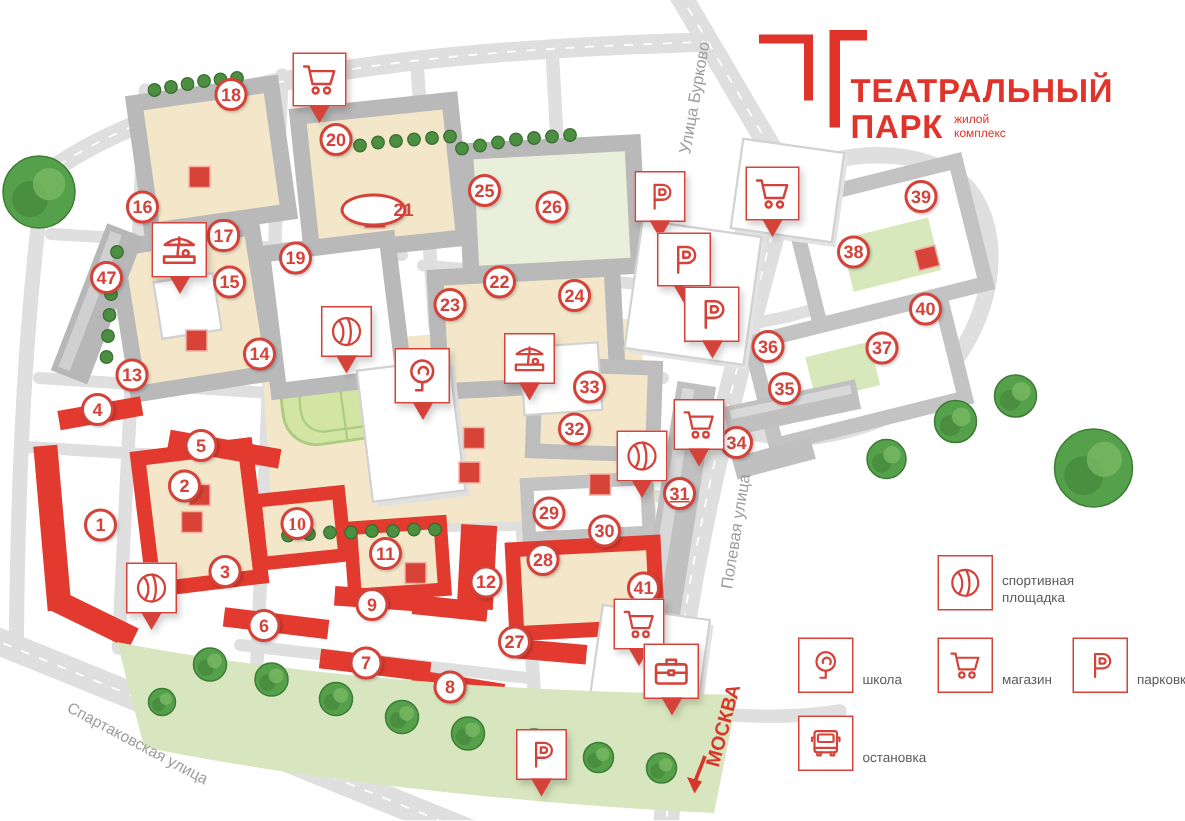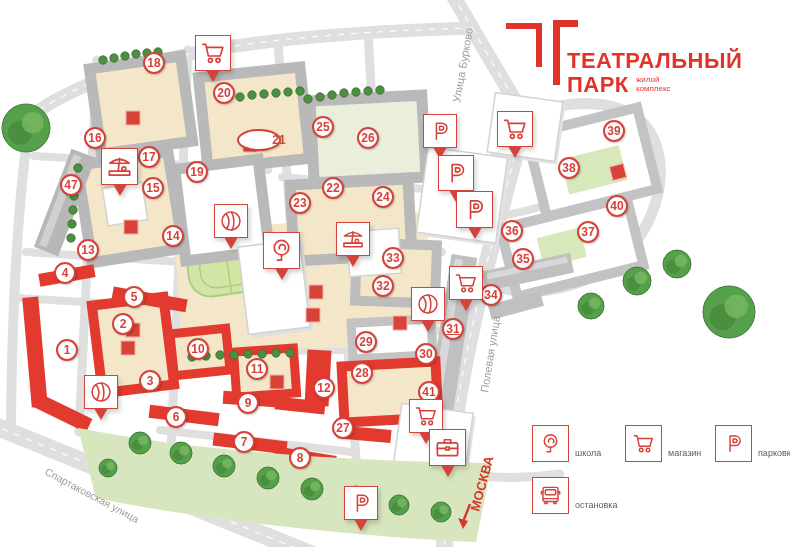--- a/index.html
+++ b/index.html
@@ -331,41 +331,41 @@
   <div id="overlay" style="position:absolute;inset:0;">
       <div class="unit" style="left: 56px; top: 339px;">1</div>
       <div class="unit" style="left: 112px; top: 313px;">2</div>
       <div class="unit" style="left: 139px; top: 370px;">3</div>
       <div class="unit" style="left: 54px; top: 262px;">4</div>
       <div class="unit" style="left: 123px; top: 286px;">5</div>
       <div class="unit" style="left: 165px; top: 406px;">6</div>
       <div class="unit" style="left: 233px; top: 431px;">7</div>
       <div class="unit" style="left: 289px; top: 447px;">8</div>
       <div class="unit" style="left: 237px; top: 392px;">9</div>
-      <div class="unit" style="left: 187px; top: 338px;">10</div>
+      <div class="unit" style="left: 187px; top: 338px; font-family: Liberation Serif, serif;">10</div>
       <div class="unit" style="left: 246px; top: 358px;">11</div>
       <div class="unit" style="left: 313px; top: 377px;">12</div>
       <div class="unit" style="left: 77px; top: 239px;">13</div>
       <div class="unit" style="left: 162px; top: 225px;">14</div>
       <div class="unit" style="left: 142px; top: 177px;">15</div>
       <div class="unit" style="left: 84px; top: 127px;">16</div>
-      <div class="unit" style="left: 138px; top: 146px;">17</div>
+      <div class="unit" style="left: 138px; top: 146px; border-radius: 10px;">17</div>
       <div class="unit" style="left: 143px; top: 52px;">18</div>
       <div class="unit" style="left: 186px; top: 161px;">19</div>
       <div class="unit" style="left: 213px; top: 82px;">20</div>
-      <div class="unit" style="left: 237px; top: 129px; padding-left: 40px;">21</div>
+      <div class="unit" style="left: 227px; top: 129px; padding-left: 40px;">21</div>
       <div class="unit" style="left: 322px; top: 177px;">22</div>
       <div class="unit" style="left: 289px; top: 192px;">23</div>
       <div class="unit" style="left: 372px; top: 186px;">24</div>
       <div class="unit" style="left: 312px; top: 116px;">25</div>
       <div class="unit" style="left: 357px; top: 127px;">26</div>
       <div class="unit" style="left: 332px; top: 417px;">27</div>
       <div class="unit" style="left: 351px; top: 362px;">28</div>
       <div class="unit" style="left: 355px; top: 331px;">29</div>
-      <div class="unit" style="left: 415px; top: 343px;">30</div>
+      <div class="unit" style="left: 392px; top: 343px;">30</div>
       <div class="unit" style="left: 442px; top: 318px; text-decoration: underline;">31</div>
       <div class="unit" style="left: 372px; top: 275px;">32</div>
       <div class="unit" style="left: 382px; top: 247px;">33</div>
       <div class="unit" style="left: 480px; top: 284px; text-align: right;">34</div>
       <div class="unit" style="left: 512px; top: 248px;">35</div>
       <div class="unit" style="left: 501px; top: 220px;">36</div>
       <div class="unit" style="left: 577px; top: 221px;">37</div>
       <div class="unit" style="left: 558px; top: 157px;">38</div>
       <div class="unit" style="left: 603px; top: 120px; text-align: center;">39</div>
       <div class="unit" style="left: 606px; top: 195px;">40</div>
@@ -527,20 +527,31 @@
       <path d="M1,5 H37 V49 H31 V11 H1 Z" fill="#e0342b"></path>
       <path d="M48,2 H73 V9 H55 V67 H48 Z" fill="#e0342b"></path>
     </svg>
     <div class="logo-t1">ТЕАТРАЛЬНЫЙ</div>
     <div class="logo-t2">ПАРК</div>
     <div class="logo-sub">жилой
 комплекс</div>
   </div>
 
   <div id="legend" style="position:absolute;inset:0;">
+      <div class="legend-item" style="left: 625px; top: 370px;">
+        <div class="legend-box">
+          <svg viewBox="0 0 24 24" fill="none" stroke="#d5423a" stroke-width="1.4" stroke-linecap="round" stroke-linejoin="round">
+            <circle cx="12" cy="12" r="8.3"></circle>
+            <path d="M7.2 5.3 C10.8 8.6 11 15.4 7.9 19"></path>
+            <path d="M12.6 3.8 C15.2 8.4 15.4 15.6 13 20.2"></path>
+          </svg>
+        </div>
+        <div class="legend-label">спортивная
+площадка</div>
+      </div>
       <div class="legend-item" style="left: 532px; top: 425px;">
         <div class="legend-box">
           <svg viewBox="0 0 24 24" fill="none" stroke="#d5423a" stroke-width="1.4" stroke-linecap="round" stroke-linejoin="round">
             <circle cx="12" cy="9.6" r="6"></circle>
             <path d="M10.2 10.6 a2.6 2.6 0 1 1 4.6 0.6"></path>
             <path d="M12 15.6 V20 H8.6"></path>
           </svg>
         </div>
         <div class="legend-label">школа</div>
       </div>

